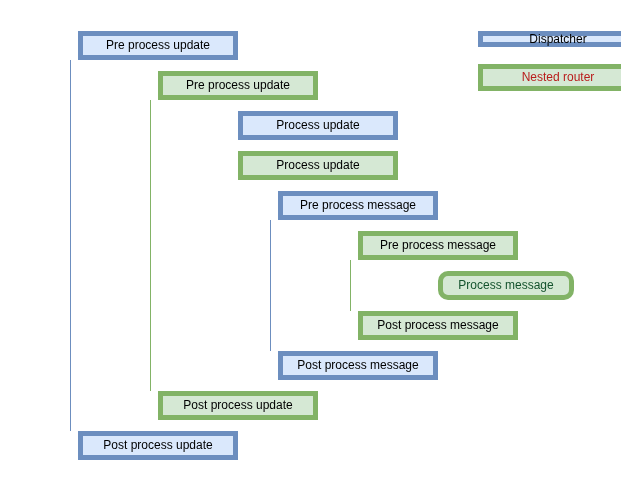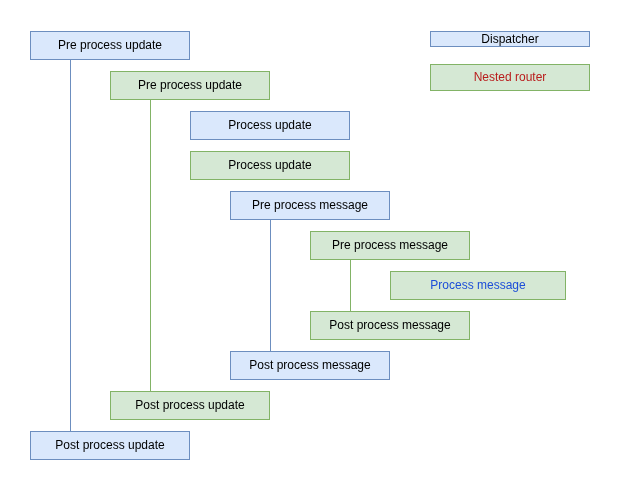--- a/index.html
+++ b/index.html
@@ -11,29 +11,30 @@
     position: relative;
     width: 621px;
     height: 491px;
     background: #ffffff;
     overflow: hidden;
     font-family: "Liberation Sans", sans-serif;
   }
   .node {
     position: absolute;
     box-sizing: border-box;
-    border: 1px solid #6d28d9;
+    border: 5px solid #6d28d9;
     display: flex;
     align-items: center;
     justify-content: center;
     font-size: 12px;
     line-height: 1.2;
     color: #000000;
     text-align: center;
     white-space: nowrap;
+    margin-left: 48px;
   }
   .connector {
     position: absolute;
     width: 1px;
   }
 </style>
 </head>
 <body>
 
 <div id="canvas">
@@ -58,21 +59,21 @@
     </div>
     <div class="node" style="left: 190px; top: 151px; width: 160px; height: 29px; background: rgb(213, 232, 212); border-color: rgb(130, 179, 102); color: rgb(0, 0, 0);">
       <span>Process update</span>
     </div>
     <div class="node" style="left: 230px; top: 191px; width: 160px; height: 29px; background: rgb(218, 232, 252); border-color: rgb(108, 142, 191); color: rgb(0, 0, 0);">
       <span>Pre process message</span>
     </div>
     <div class="node" style="left: 310px; top: 231px; width: 160px; height: 29px; background: rgb(213, 232, 212); border-color: rgb(130, 179, 102); color: rgb(0, 0, 0);">
       <span>Pre process message</span>
     </div>
-    <div class="node" style="left: 390px; top: 271px; width: 176px; height: 29px; background: rgb(213, 232, 212); border-color: rgb(130, 179, 102); color: #1d4ed8;">
+    <div class="node" style="left: 390px; top: 271px; width: 136px; height: 29px; background: rgb(213, 232, 212); border-color: rgb(130, 179, 102); color: #14532d; border-radius: 10px;">
       <span>Process message</span>
     </div>
     <div class="node" style="left: 310px; top: 311px; width: 160px; height: 29px; background: rgb(213, 232, 212); border-color: rgb(130, 179, 102); color: rgb(0, 0, 0);">
       <span>Post process message</span>
     </div>
     <div class="node" style="left: 230px; top: 351px; width: 160px; height: 29px; background: rgb(218, 232, 252); border-color: rgb(108, 142, 191); color: rgb(0, 0, 0);">
       <span>Post process message</span>
     </div>
     <div class="node" style="left: 110px; top: 391px; width: 160px; height: 29px; background: rgb(213, 232, 212); border-color: rgb(130, 179, 102); color: rgb(0, 0, 0);">
       <span>Post process update</span>

